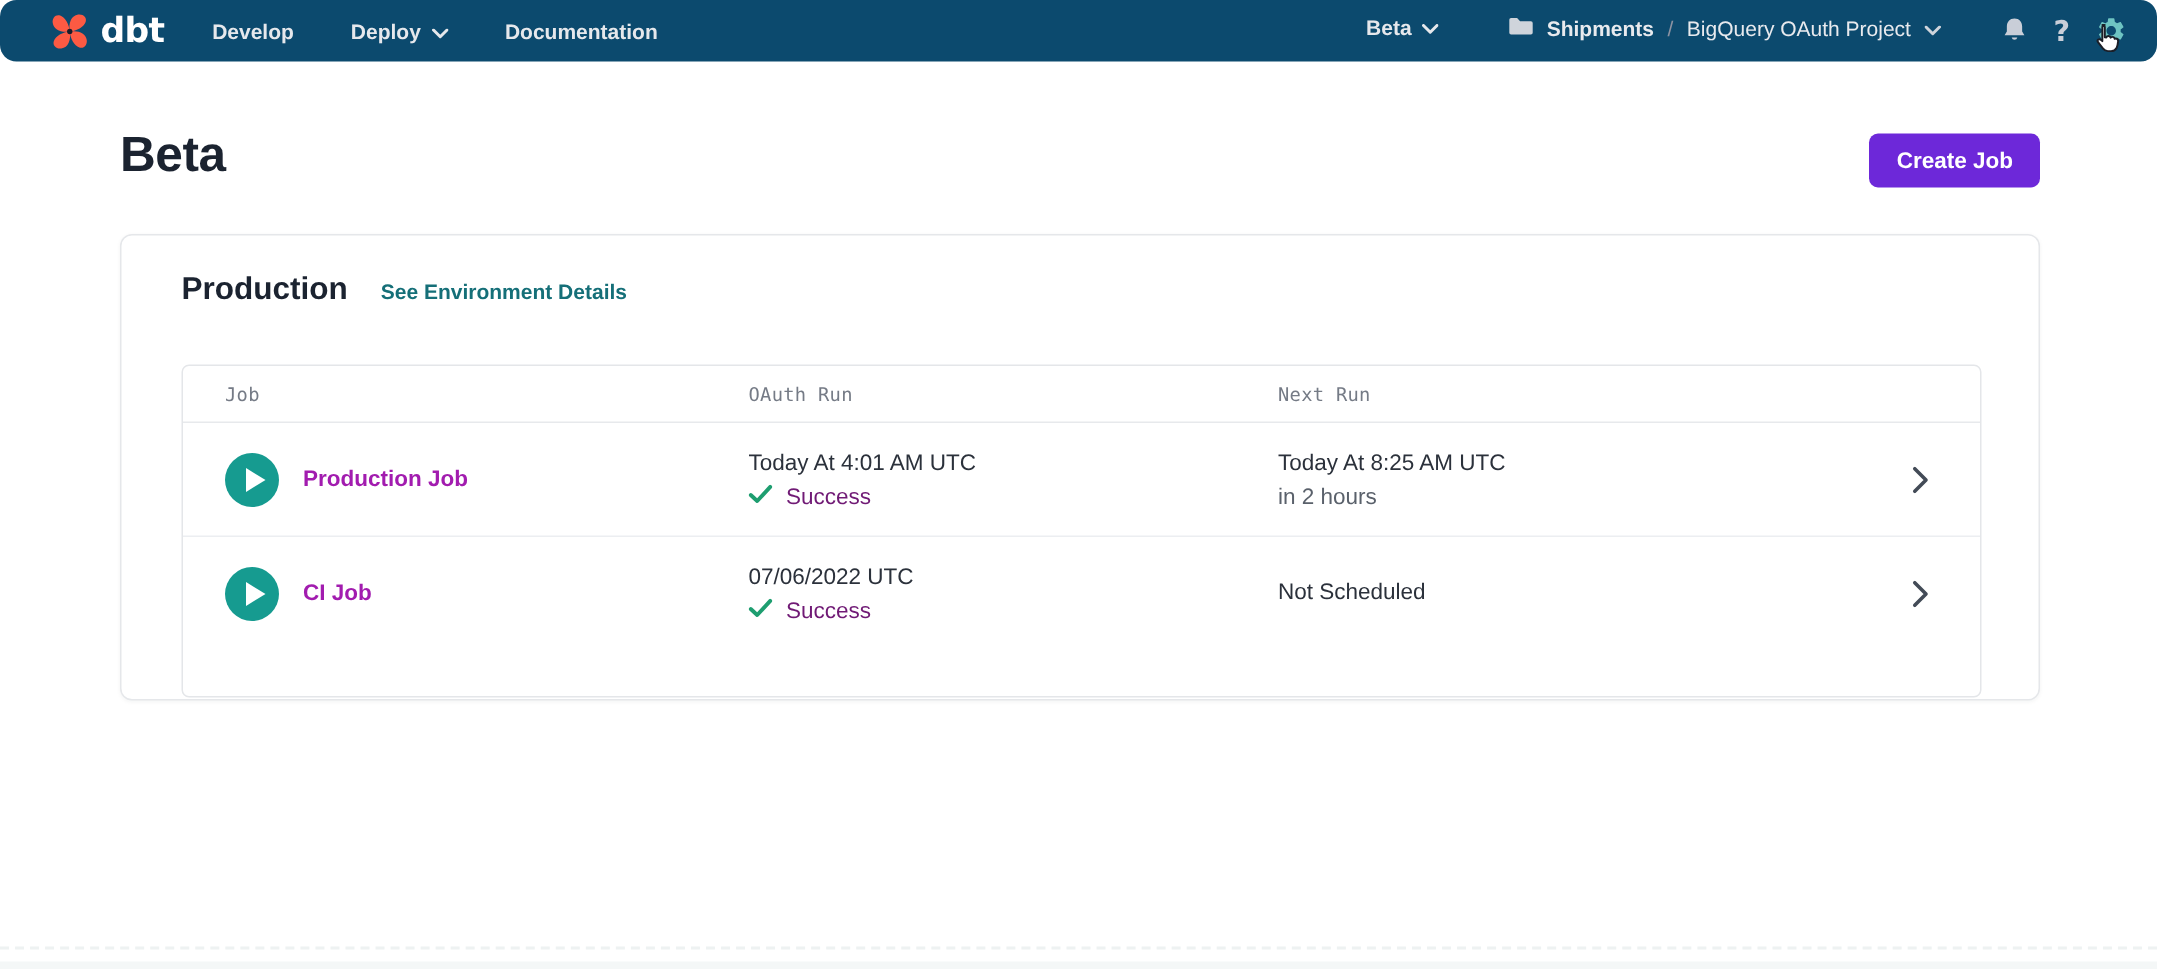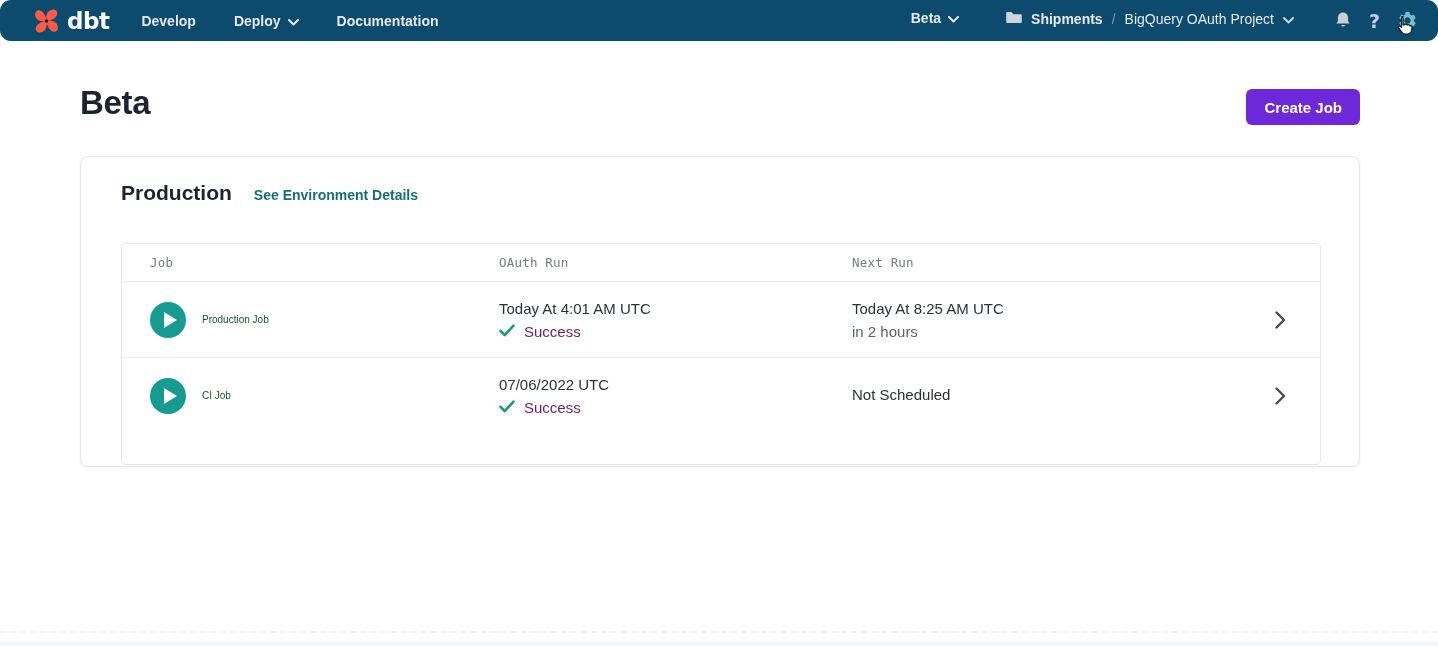--- a/index.html
+++ b/index.html
@@ -93,21 +93,21 @@
   .play-btn {
     width:36px; height:36px; border-radius:50%;
     background:#169b90; flex:0 0 36px;
     display:flex; align-items:center; justify-content:center; cursor:pointer;
   }
   .play-tri {
     width:0; height:0;
     border-top:8px solid transparent; border-bottom:8px solid transparent;
     border-left:13px solid #ffffff; margin-left:4px;
   }
-  .job-name { font-size:10px; font-weight:400; color:#14532d; }
+  .job-name { font-size:15px; font-weight:700; color:#a21caf; }
   .run-time { font-size:15px; color:#2b313b; line-height:1.35; }
   .run-status { display:flex; align-items:center; gap:9px; margin-top:4px; }
   .run-status span { font-size:15px; color:#701a75; }
   .run-rel { font-size:15px; color:#5a616b; margin-top:3px; }
   .chev-cell { justify-self:end; display:flex; align-items:center; }
 
   
   .page-bottom-divider {
     position:absolute; left:0; width:100%; top:631px;
     border-top:2px dashed #eef2f2;

